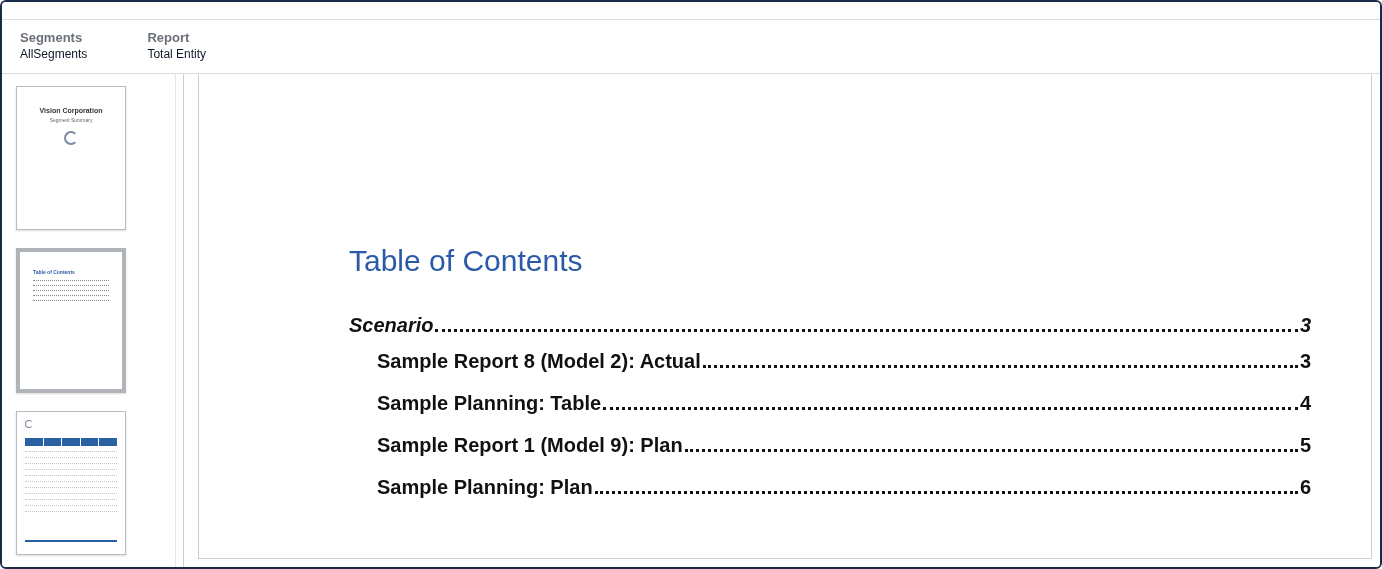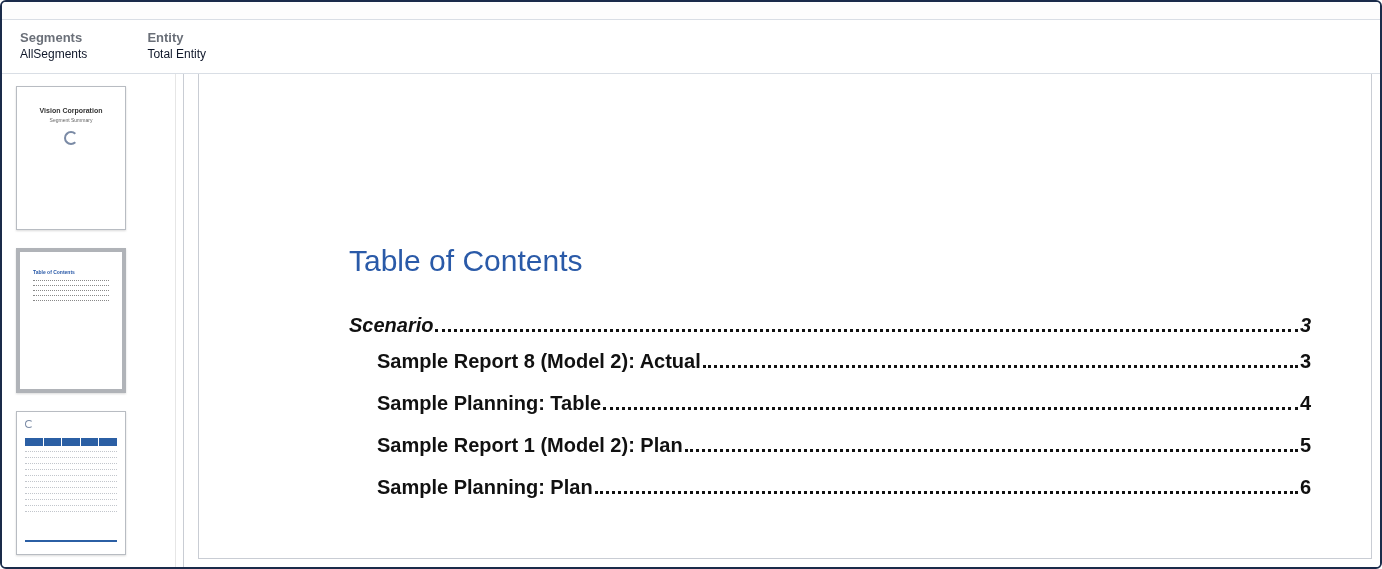--- a/index.html
+++ b/index.html
@@ -231,21 +231,21 @@
 
 <div class="app">
   <div class="topstrip"></div>
 
   <div class="filterbar">
     <div class="filter-item">
       <span class="filter-label">Segments</span>
       <span class="filter-value">AllSegments</span>
     </div>
     <div class="filter-item">
-      <span class="filter-label">Entity</span>
+      <span class="filter-label">Report</span>
       <span class="filter-value">Total Entity</span>
     </div>
   </div>
 
   <div class="main">
 
     <div class="thumb-rail">
 
       <div class="thumb">
         <div class="t1-title">Vision Corporation</div>
@@ -313,21 +313,21 @@
           <span class="toc-page">3</span>
         </div>
 
         <div class="toc-entry sub">
           <span class="toc-label">Sample Planning: Table </span>
           <span class="toc-dots"></span>
           <span class="toc-page">4</span>
         </div>
 
         <div class="toc-entry sub">
-          <span class="toc-label">Sample Report 1 (Model 2): Plan</span>
+          <span class="toc-label">Sample Report 1 (Model 9): Plan</span>
           <span class="toc-dots"></span>
           <span class="toc-page">5</span>
         </div>
 
         <div class="toc-entry sub">
           <span class="toc-label">Sample Planning: Plan</span>
           <span class="toc-dots"></span>
           <span class="toc-page">6</span>
         </div>
 

